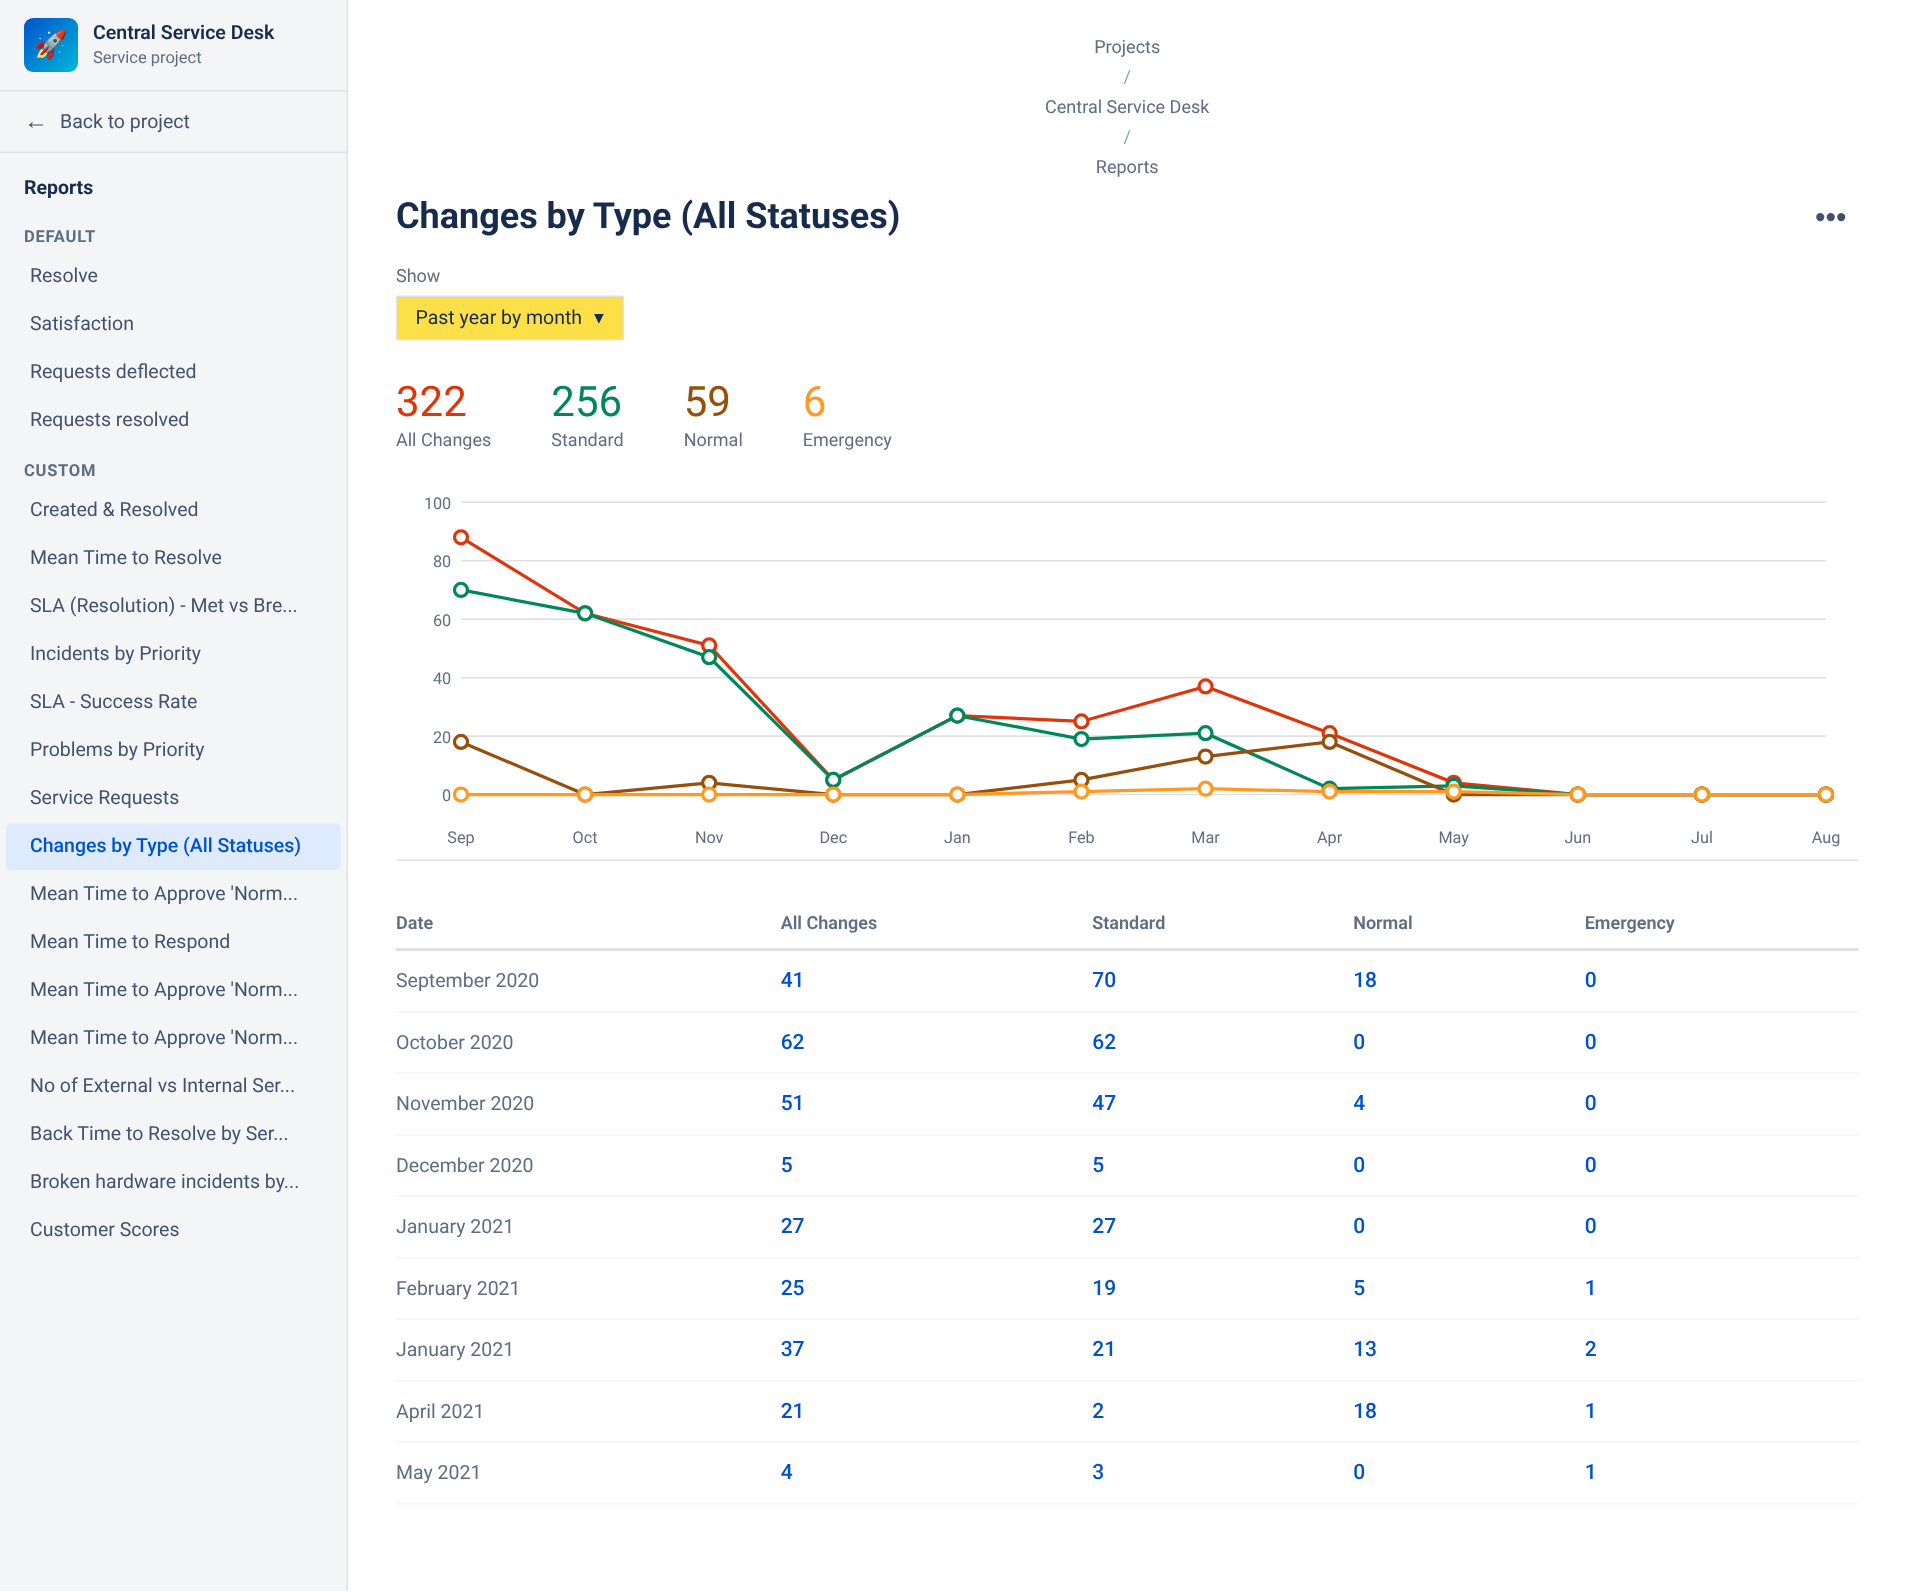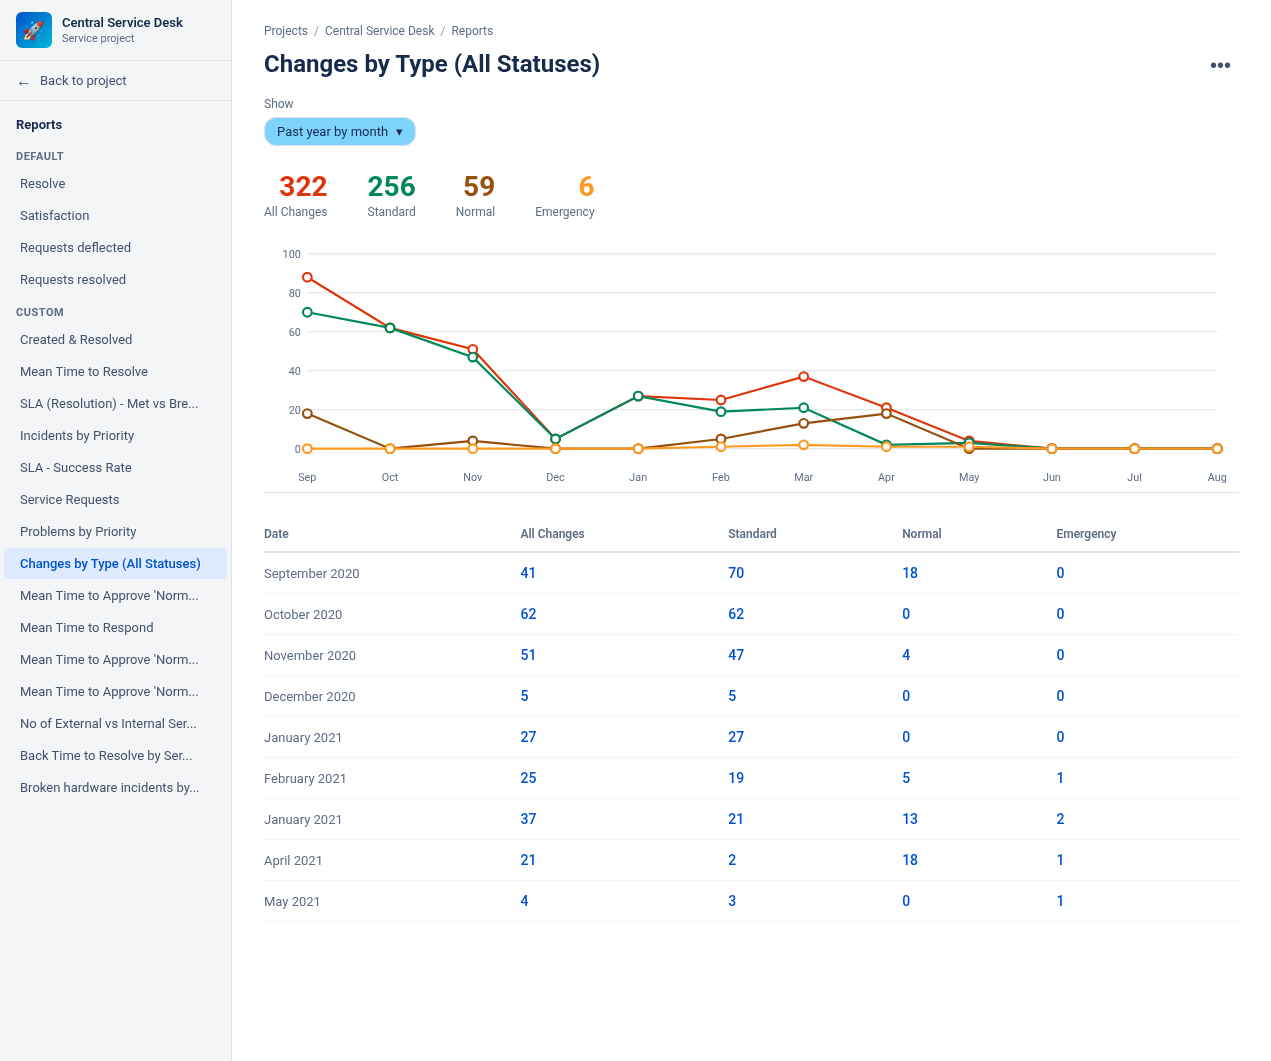--- a/index.html
+++ b/index.html
@@ -62,52 +62,52 @@
     .sidebar-item.active { background: #deebff; color: #0052cc; font-weight: 500; }
 
     
     #main {
       flex: 1;
       overflow-y: auto;
       padding: 24px 32px;
     }
     .breadcrumb {
       display: flex; align-items: center; gap: 6px;
-      font-size: 12px; color: #5e6c84; margin-bottom: 12px;
+      font-size: 12px; color: #5e6c84; margin-bottom: 12px; flex-direction: column;
     }
     .breadcrumb a { color: #5e6c84; text-decoration: none; }
     .breadcrumb-sep { color: #97a0af; }
 
     .page-header {
       display: flex; align-items: flex-start; justify-content: space-between;
       margin-bottom: 16px;
     }
     .page-title {
       font-size: 24px; font-weight: 700; color: #172b4d;
     }
     .more-btn {
       background: none; border: none; cursor: pointer;
       font-size: 20px; color: #42526e; padding: 4px 8px;
       border-radius: 3px;
     }
 
     .show-label { font-size: 12px; color: #5e6c84; margin-bottom: 6px; }
     .period-select {
       display: inline-flex; align-items: center; gap: 8px;
-      border: 1px solid #dfe1e6; border-radius: 12px;
+      border: 1px solid #dfe1e6; border-radius: 1px;
       padding: 6px 12px; font-size: 13px; color: #172b4d;
-      background: #7dd3fc; cursor: pointer; margin-bottom: 24px;
+      background: #fde047; cursor: pointer; margin-bottom: 24px;
     }
 
     
     .stats-row {
       display: flex; gap: 40px; margin-bottom: 24px;
     }
     .stat-item { display: flex; flex-direction: column; }
-    .stat-value { font-size: 28px; font-weight: 700; text-align: right; }
+    .stat-value { font-size: 28px; font-weight: 400; }
     .stat-label { font-size: 12px; color: #5e6c84; margin-top: 2px; }
     .color-red { color: #de350b; }
     .color-green { color: #00875a; }
     .color-olive { color: #974f0c; }
     .color-orange { color: #ff991f; }
 
     
     .chart-container {
       position: relative;
       width: 100%;
@@ -159,30 +159,31 @@
       <div class="sidebar-item">Requests resolved</div>
     </div>
 
   <div class="sidebar-group-label">CUSTOM</div>
   <div id="custom-items">
       <div class="sidebar-item">Created &amp; Resolved</div>
       <div class="sidebar-item">Mean Time to Resolve</div>
       <div class="sidebar-item">SLA (Resolution) - Met vs Bre...</div>
       <div class="sidebar-item">Incidents by Priority</div>
       <div class="sidebar-item">SLA - Success Rate</div>
+      <div class="sidebar-item">Problems by Priority</div>
       <div class="sidebar-item">Service Requests</div>
-      <div class="sidebar-item">Problems by Priority</div>
       <div class="sidebar-item active">Changes by Type (All Statuses)</div>
       <div class="sidebar-item">Mean Time to Approve 'Norm...</div>
       <div class="sidebar-item">Mean Time to Respond</div>
       <div class="sidebar-item">Mean Time to Approve 'Norm...</div>
       <div class="sidebar-item">Mean Time to Approve 'Norm...</div>
       <div class="sidebar-item">No of External vs Internal Ser...</div>
       <div class="sidebar-item">Back Time to Resolve by Ser...</div>
       <div class="sidebar-item">Broken hardware incidents by...</div>
+      <div class="sidebar-item">Customer Scores</div>
     </div>
 </div>
 
 <div id="main">
 
   <div class="breadcrumb">
     <a href="#">Projects</a>
     <span class="breadcrumb-sep">/</span>
     <a href="#">Central Service Desk</a>
     <span class="breadcrumb-sep">/</span>

